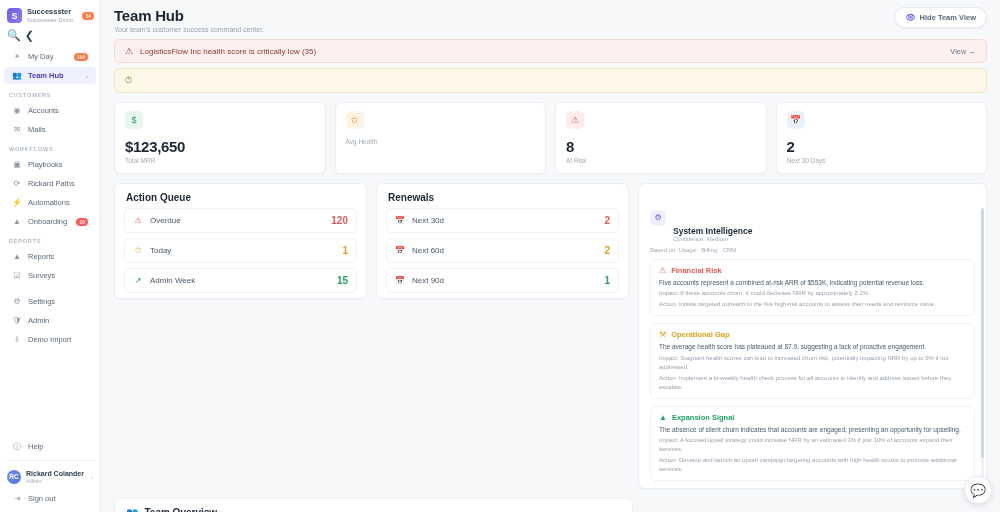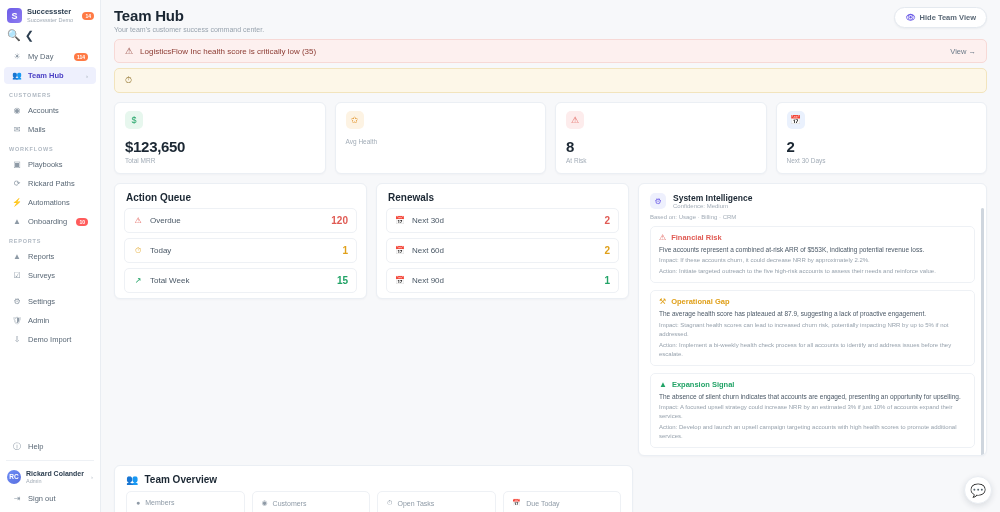--- a/index.html
+++ b/index.html
@@ -142,21 +142,21 @@
   .amber-t { color:#e0a01a; }
   .green-t { color:#21a366;text-align:right; }
 
   
   .intel { flex: 0 0 349px; align-self:stretch; position:relative; overflow:hidden; }
   .intel-head { display:flex; align-items:center; gap:7px; padding:9px 11px 2px 11px; }
   .intel-ic {
     width:16px;height:16px;border-radius:5px;background:#eef0fd;color:#6c5ce7;
     display:flex;align-items:center;justify-content:center;font-size:8px;
   }
-  .intel-title { font-size:8.5px; font-weight:bold; color:#1b2733; }
+  .intel-title { font-size:8.5px; font-weight:bold; color:#1b2733;margin-top:33px; }
   .intel-conf { font-size:6px; color:#a2acb7; }
   .intel-based { font-size:6px; color:#a2acb7; padding:3px 11px 6px 11px; }
   .insight {
     border:1px solid #eef1f5; border-radius:5px; margin:0 11px 7px 11px; padding:6px 8px;
   }
   .ins-head { display:flex; align-items:center; gap:5px; margin-bottom:3px; }
   .ins-title { font-size:7.5px; font-weight:bold; }
   .ins-body { font-size:6.5px; color:#4a5866; line-height:1.45; }
   .ins-meta { font-size:6px; color:#97a2ad; line-height:1.5; margin-top:2px;}
   .scrollbar {
@@ -346,21 +346,21 @@
           <span class="li-label">Overdue</span>
           <span class="li-val red-t">120</span>
         </div>
         <div class="list-row">
           <span class="li-ic amber-t">⏱</span>
           <span class="li-label">Today</span>
           <span class="li-val amber-t">1</span>
         </div>
         <div class="list-row">
           <span class="li-ic green-t">↗</span>
-          <span class="li-label">Total Week</span>
+          <span class="li-label">Admin Week</span>
           <span class="li-val green-t">15</span>
         </div>
       </div>
 
       <div class="panel" style="flex:1;">
         <div class="panel-title">Renewals</div>
         <div class="list-row">
           <span class="li-ic red-t">📅</span>
           <span class="li-label">Next 30d</span>
           <span class="li-val red-t">2</span>

